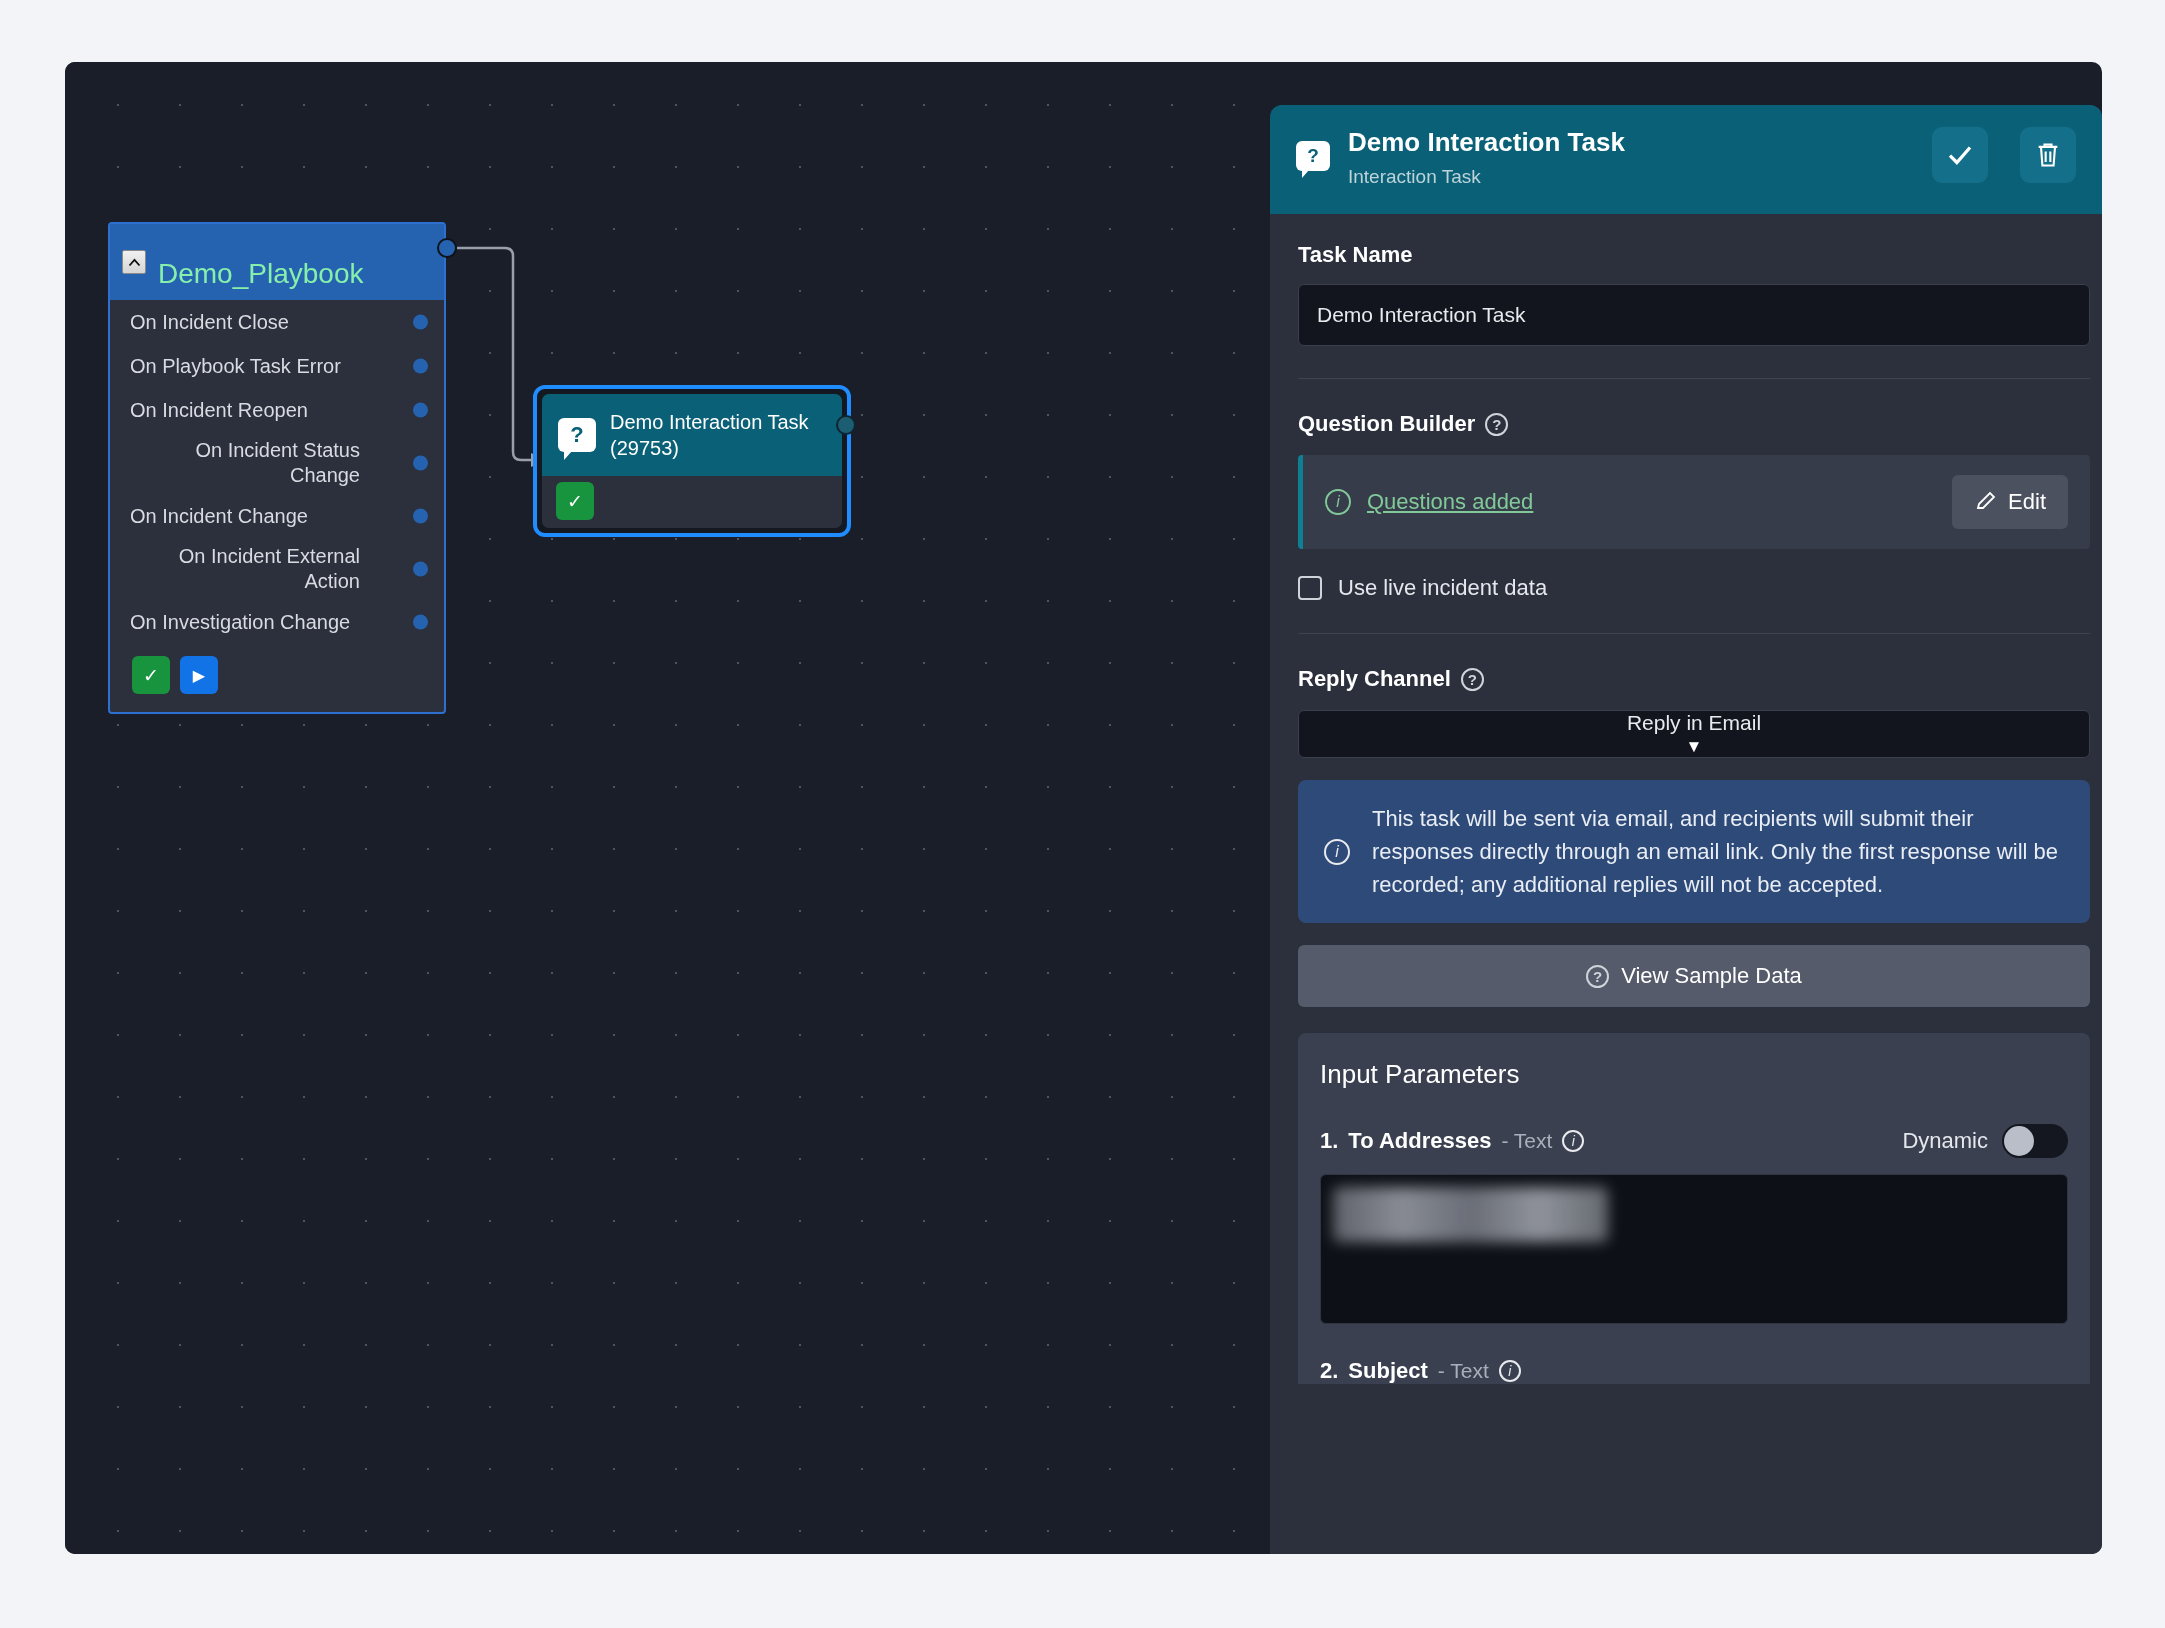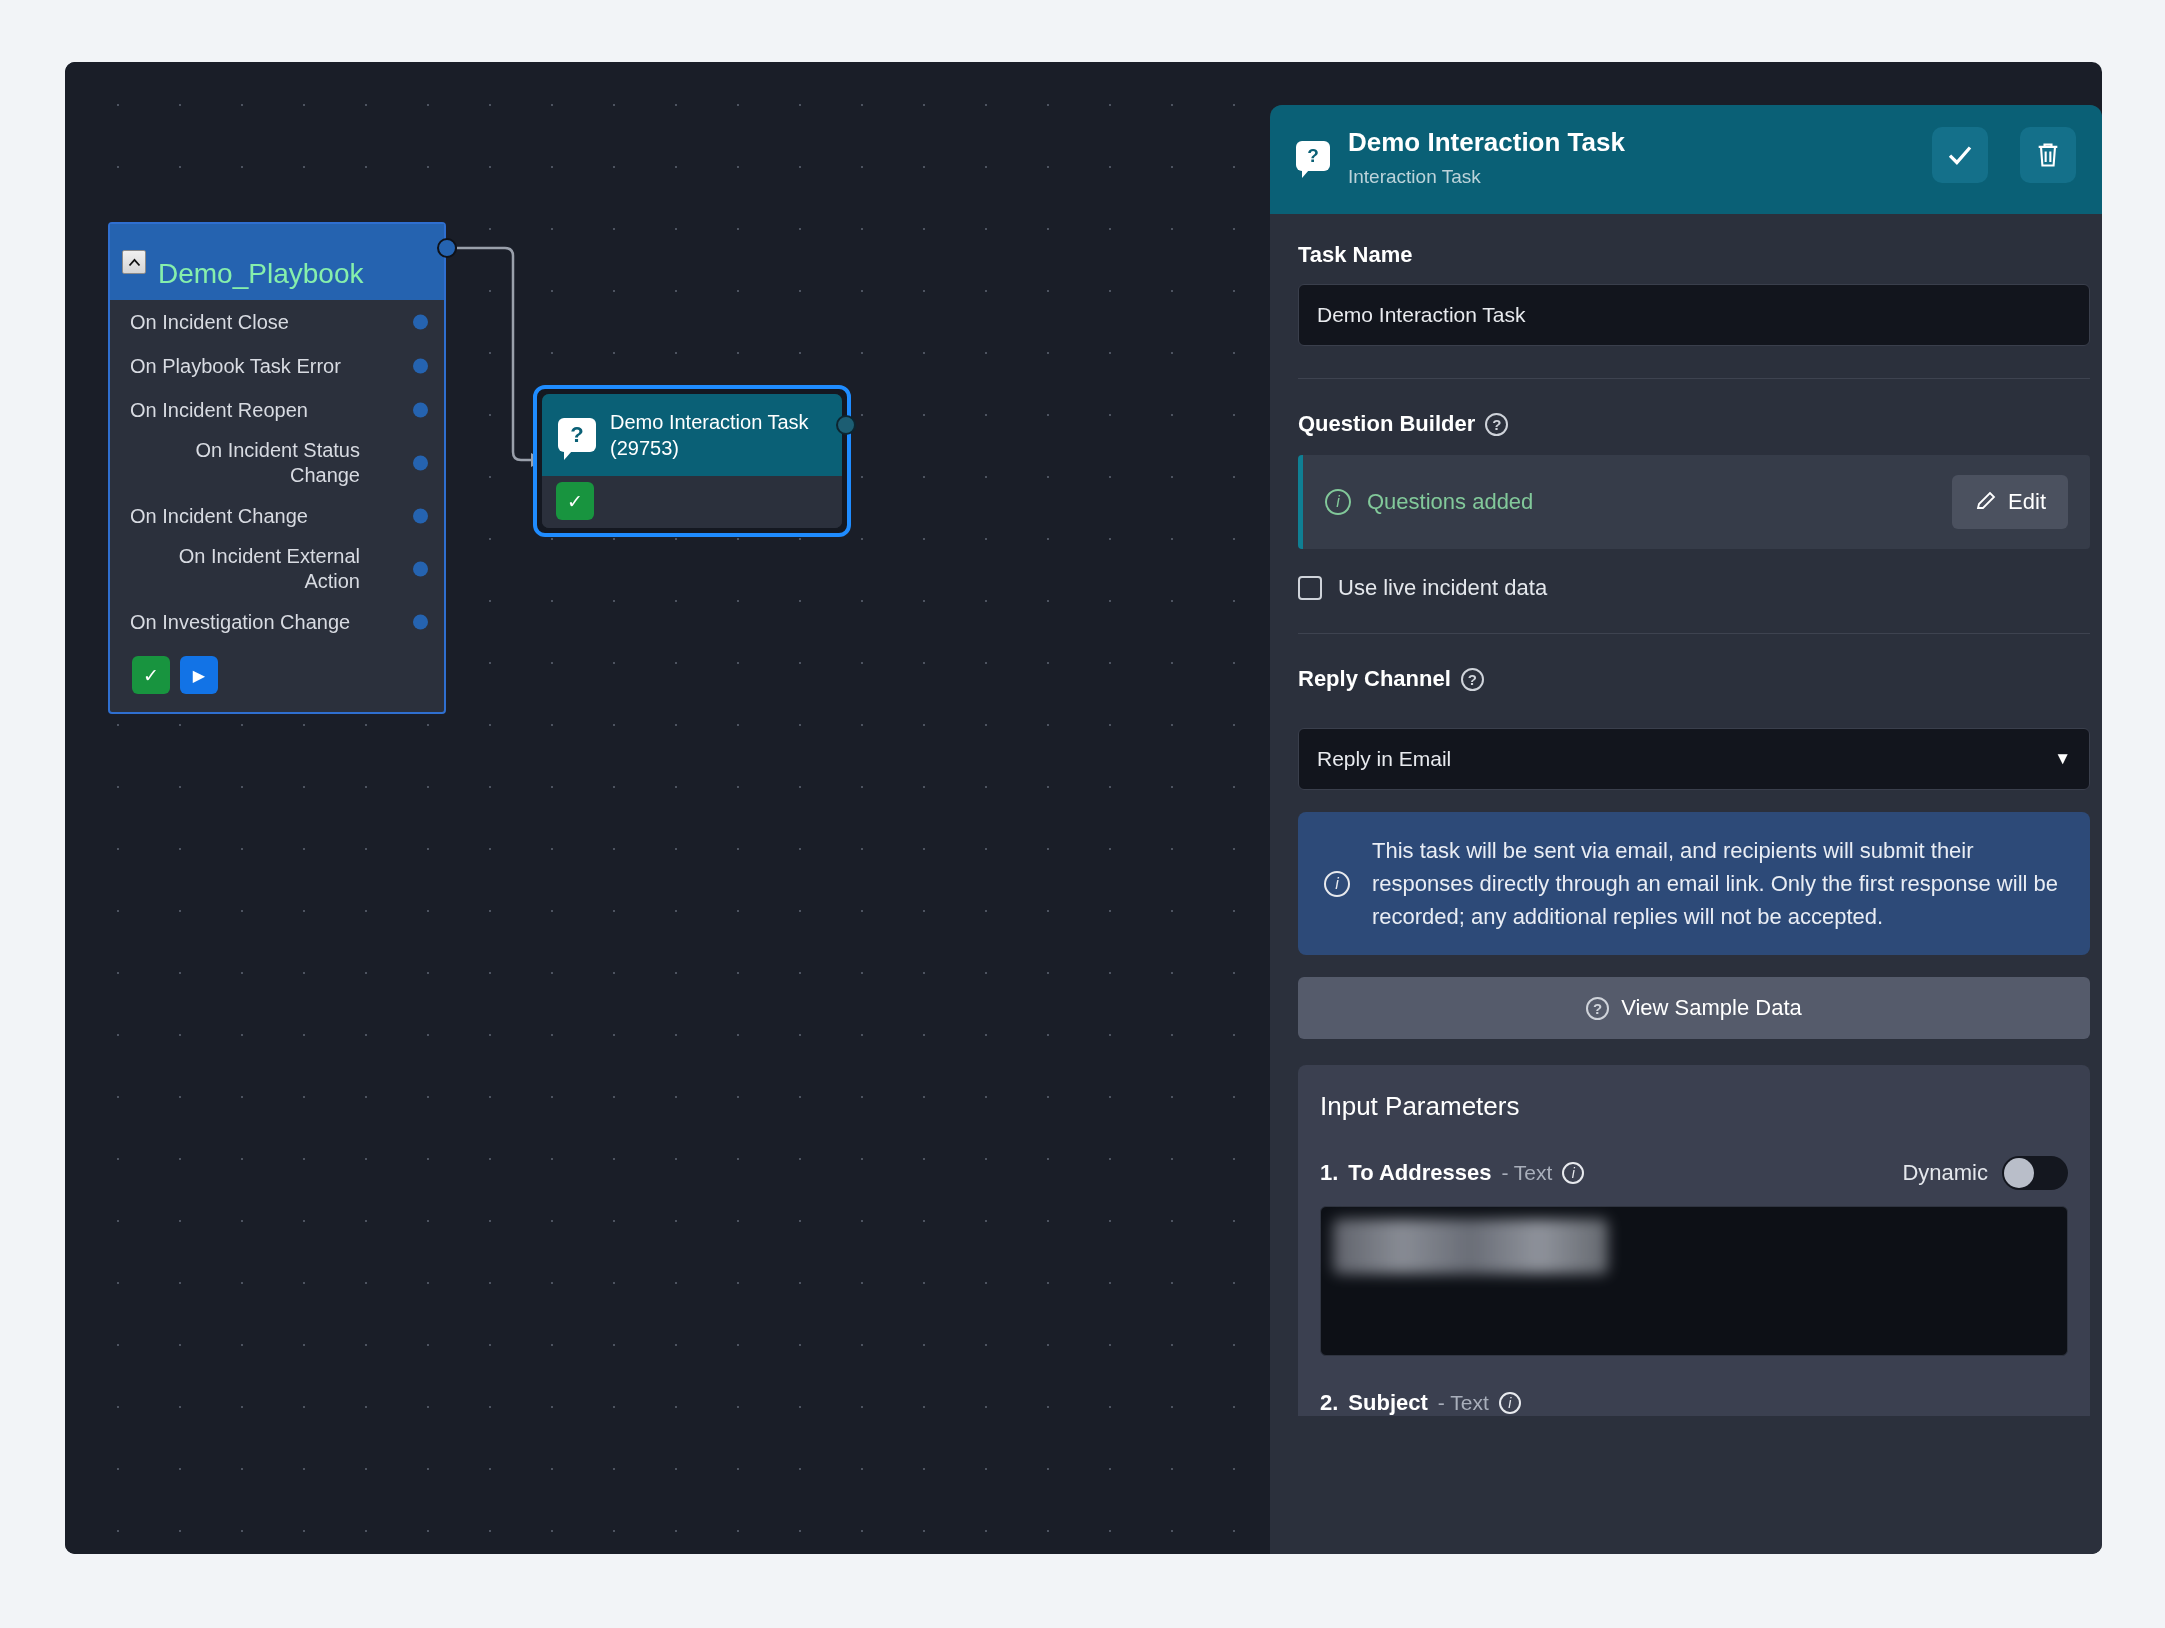--- a/index.html
+++ b/index.html
@@ -155,37 +155,37 @@
     background: #363c49; border-left: 5px solid #0f7f93; border-radius: 4px;
     padding: 20px 22px;
   }
   .alert-left { display: flex; align-items: center; gap: 16px; }
   .info-circle-green {
     width: 26px; height: 26px; border-radius: 50%;
     border: 2px solid #82c99a; color: #82c99a;
     font-size: 16px; font-style: italic;
     display: inline-flex; align-items: center; justify-content: center;
   }
-  .alert-text { color: #82c99a; font-size: 22px; }
+  .alert-text { color: #82c99a; font-size: 22px; text-decoration: underline; }
   .edit-btn {
     background: #4b515f; border: none; border-radius: 6px;
     color: #fff; font-size: 22px; padding: 14px 22px;
     display: flex; align-items: flex-start; gap: 10px;
   }
   .checkbox-row { margin-top: 26px; display: flex; align-items: center; gap: 16px; }
   .checkbox {
     width: 24px; height: 24px; border: 2px solid #cfd3da; border-radius: 4px;
     background: transparent;
   }
   .checkbox-label { color: #e4e7ec; font-size: 22px; }
   .select-input {
-    margin-top: 36px; width: 100%; height: 62px;
+    margin-top: 18px; width: 100%; height: 48px;
     background: #12151d; border: 1px solid #3a3f4c; border-radius: 6px;
     color: #e8eaee; font-size: 21px;
-    padding: 0 18px; display: flex; align-items: center; justify-content: space-between;
+    padding: 0 18px; display: flex; align-items: center; justify-content: space-between; flex-direction: column;
   }
   .select-caret { color: #fff; font-size: 17px; }
   .notice {
     margin-top: 22px; background: #2d4a78; border-radius: 8px;
     padding: 22px 26px; display: flex; align-items: center; gap: 22px;
   }
   .info-circle-white {
     flex: 0 0 auto;
     width: 26px; height: 26px; border-radius: 50%;
     border: 2px solid #e8eaee; color: #e8eaee;

